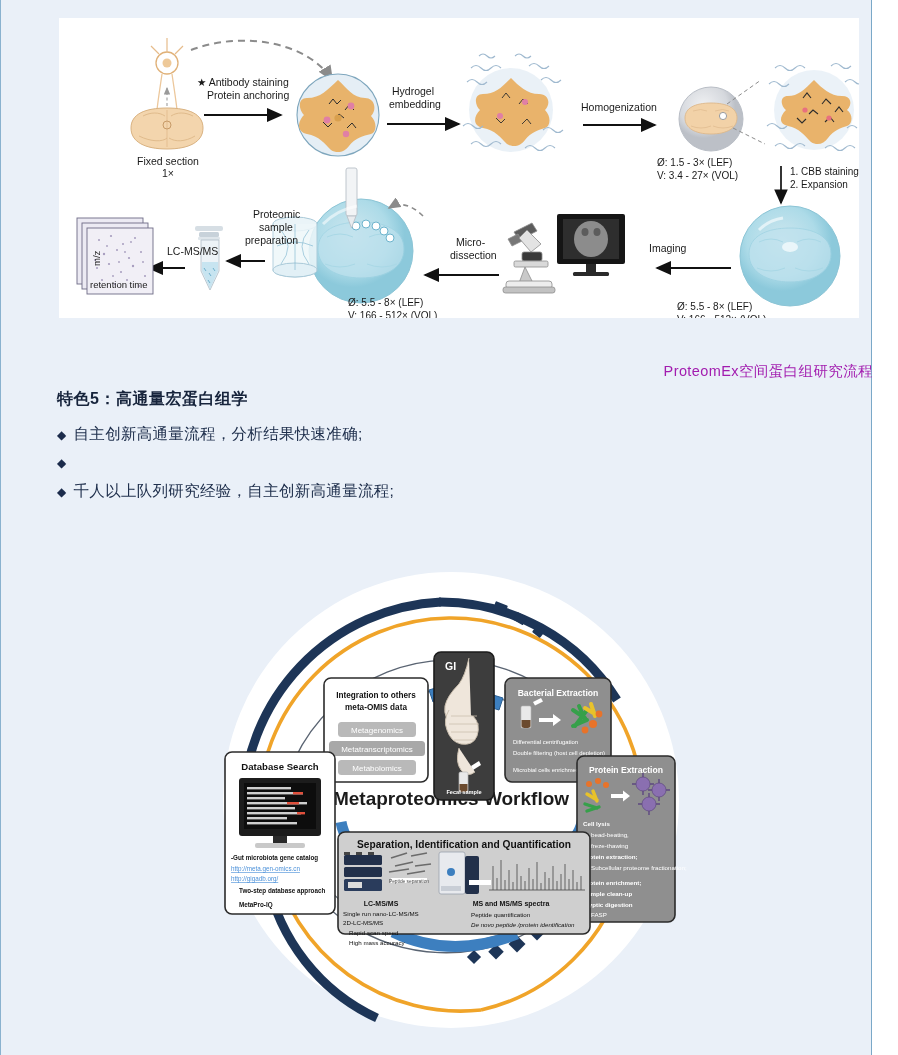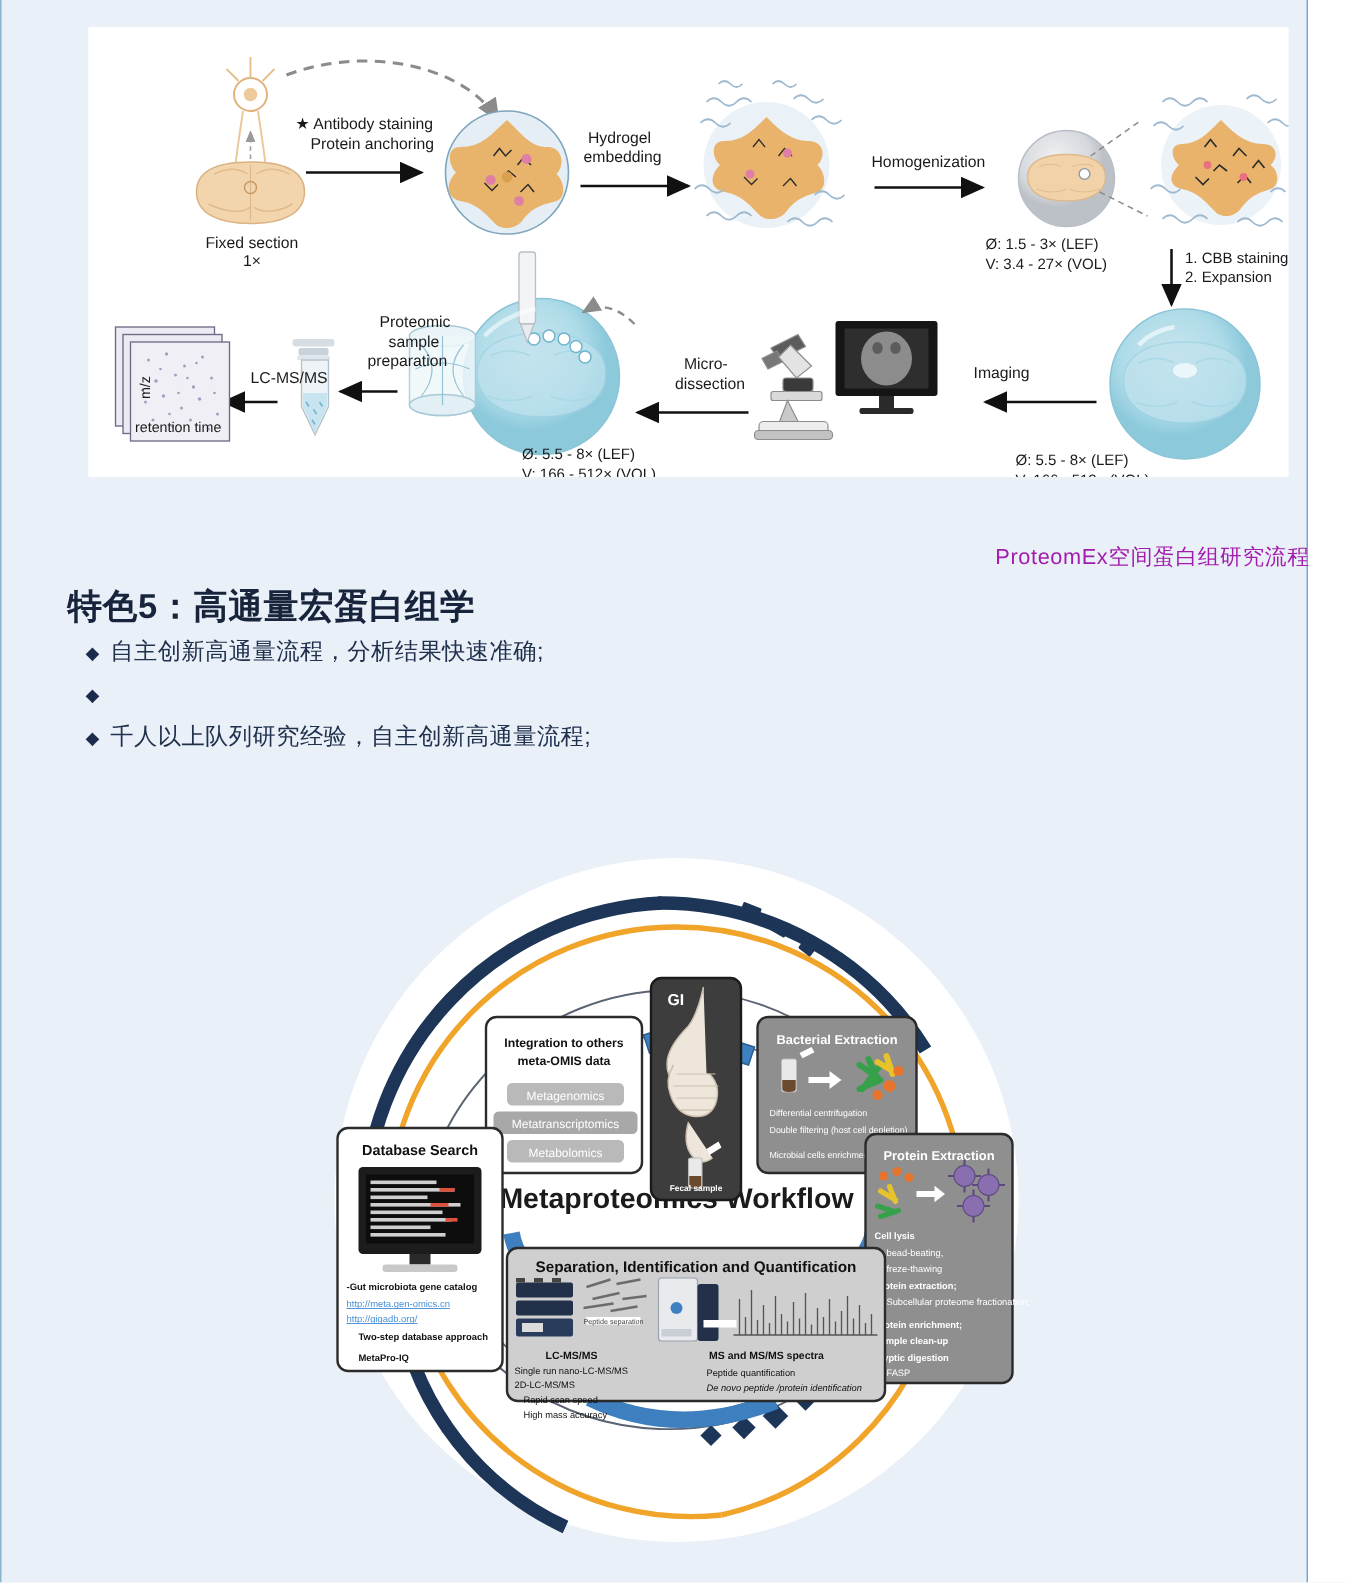--- a/index.html
+++ b/index.html
@@ -29,22 +29,22 @@
 
   
   .caption {
     position: absolute; left: 0; top: 336px; width: 872px;
     text-align: right;
     font-size: 14.5px; color: #a21caf; letter-spacing: .4px; margin-top: 26px;
   }
 
   
   .section-title {
-    position: absolute; left: 44px; top: 389px;
-    font-size: 23px; font-weight: bold; color: #17243c;
+    position: absolute; left: 56px; top: 389px;
+    font-size: 16px; font-weight: bold; color: #17243c;
     letter-spacing: .5px;
   }
   .bullets { position: absolute; left: 56px; top: 424px; width: 760px; }
   .bullet {
     display: flex; align-items: baseline;
     font-size: 15.5px; color: #20304d; margin-bottom: 12px;
     letter-spacing: .3px;
   }
   .bullet .dia {
     color: #1b2b4b; font-size: 12px; margin-right: 7px; line-height: 1;

